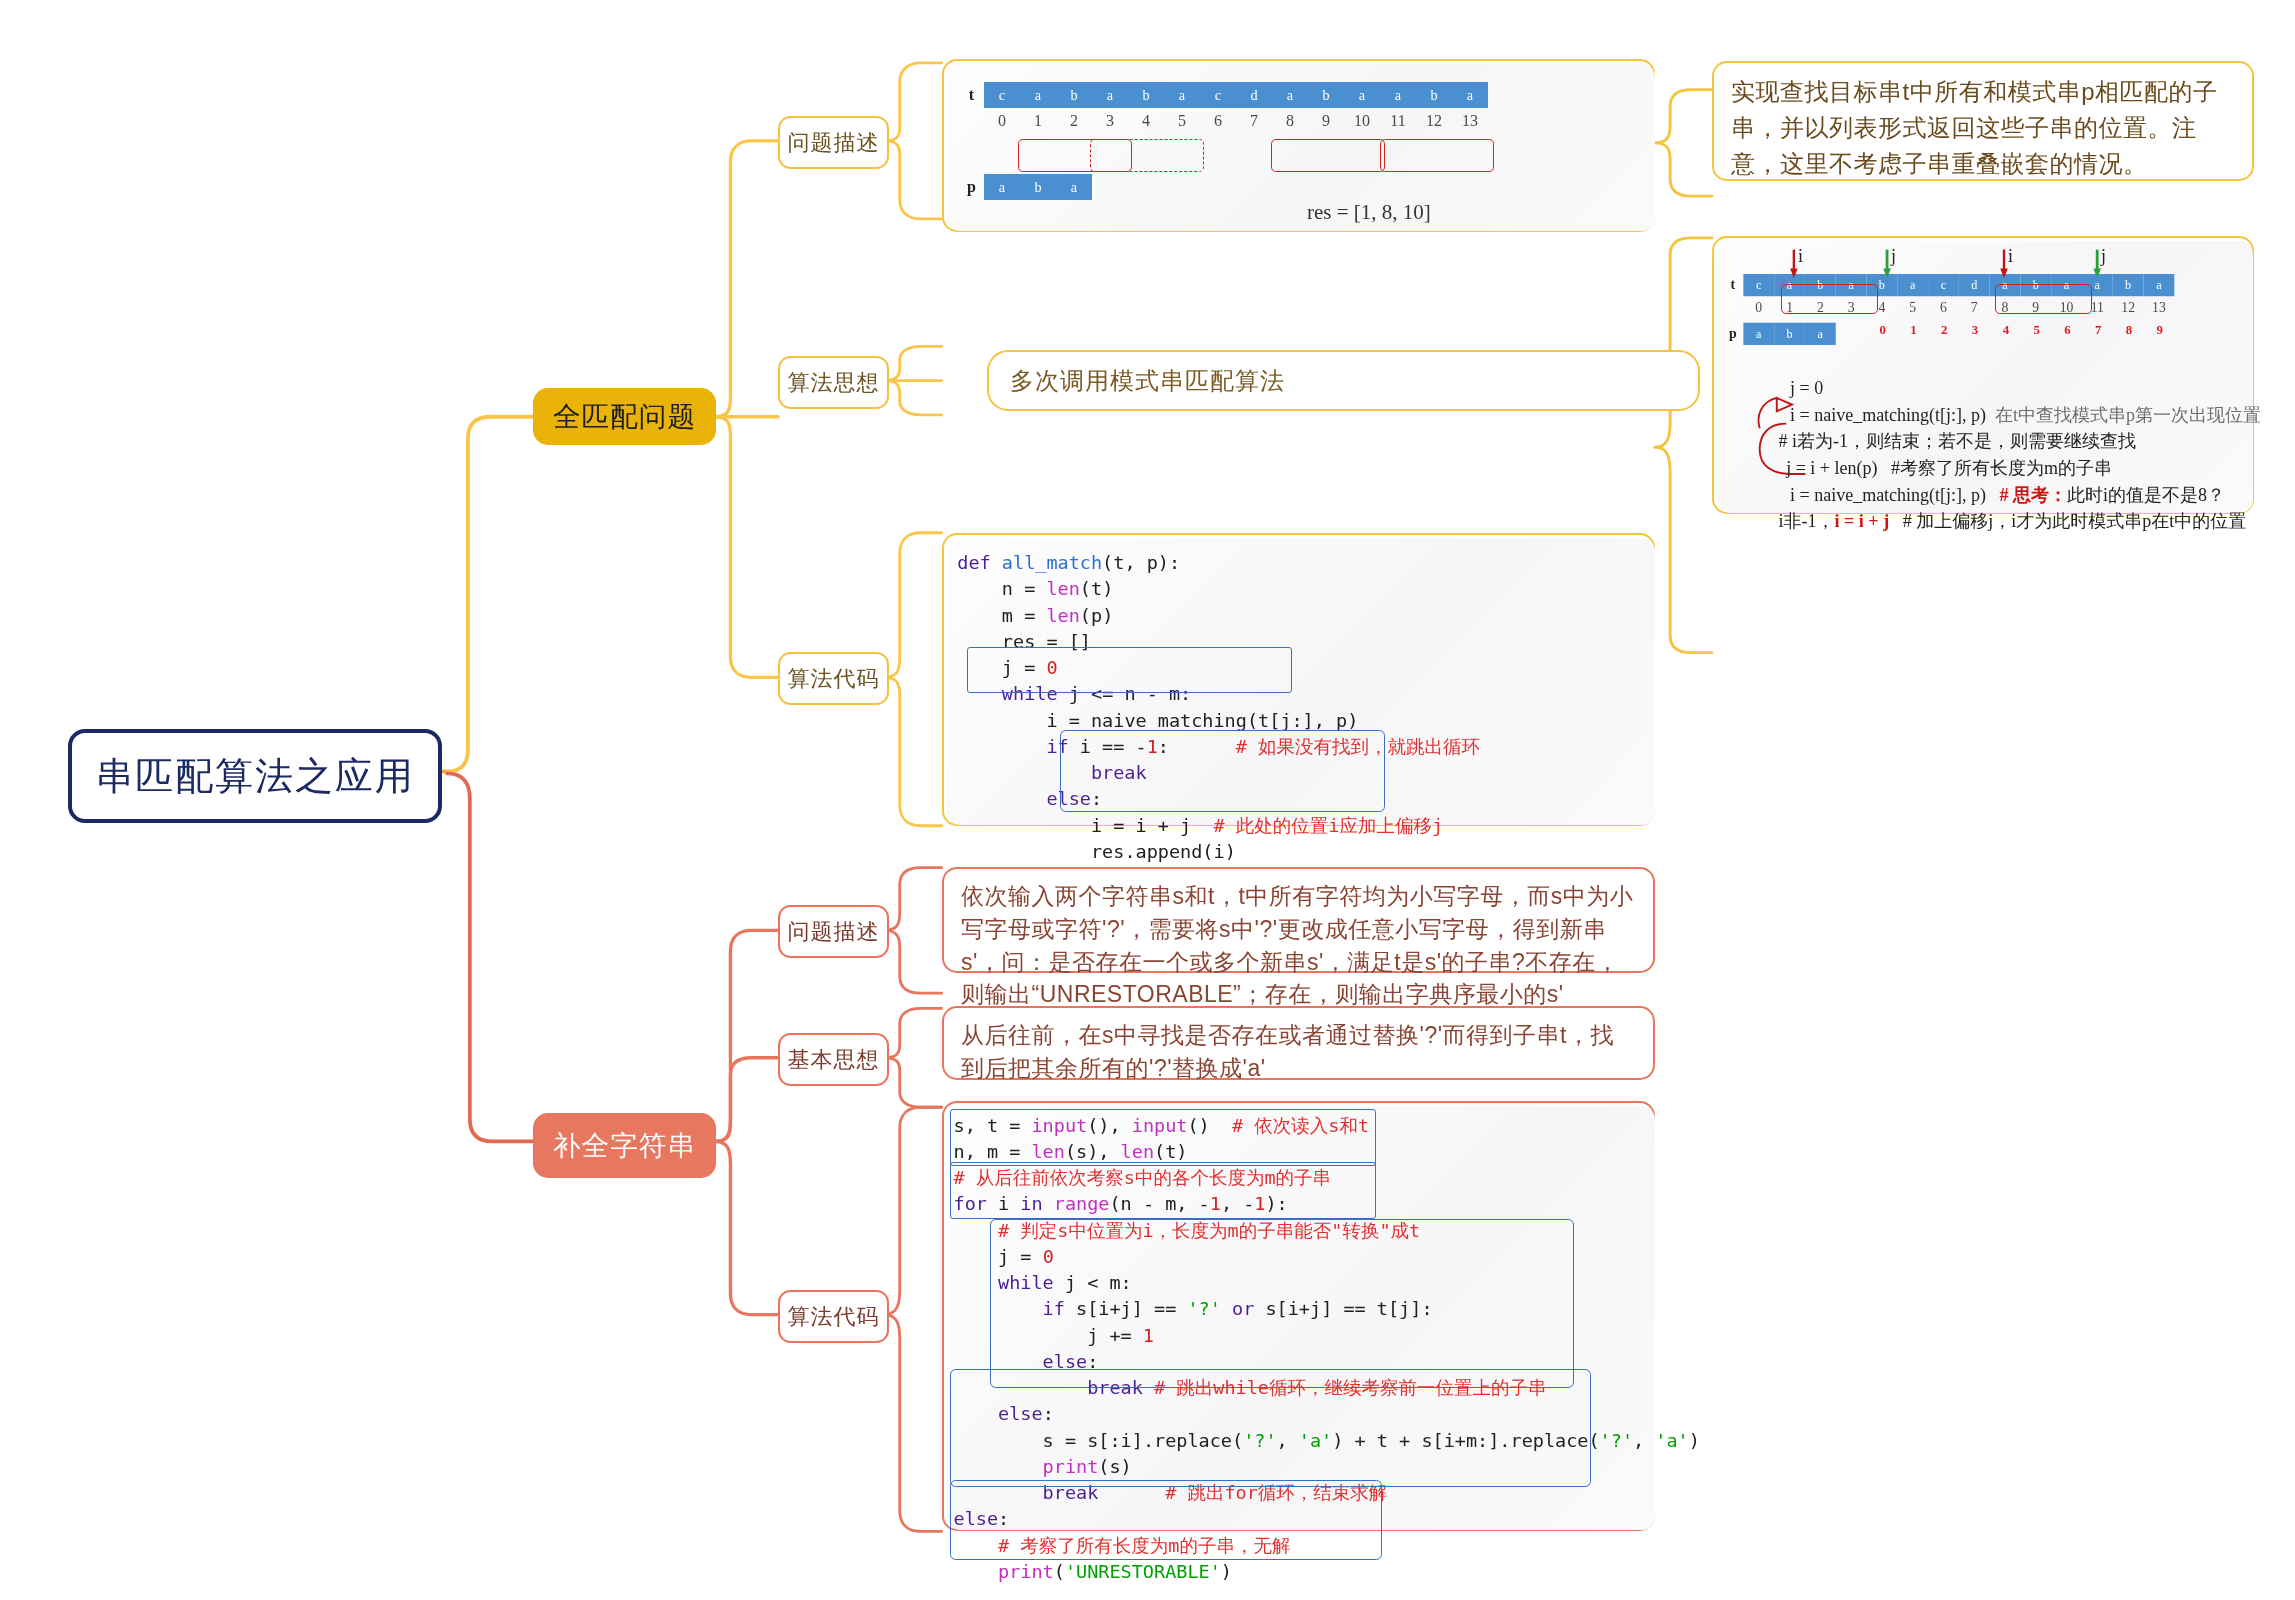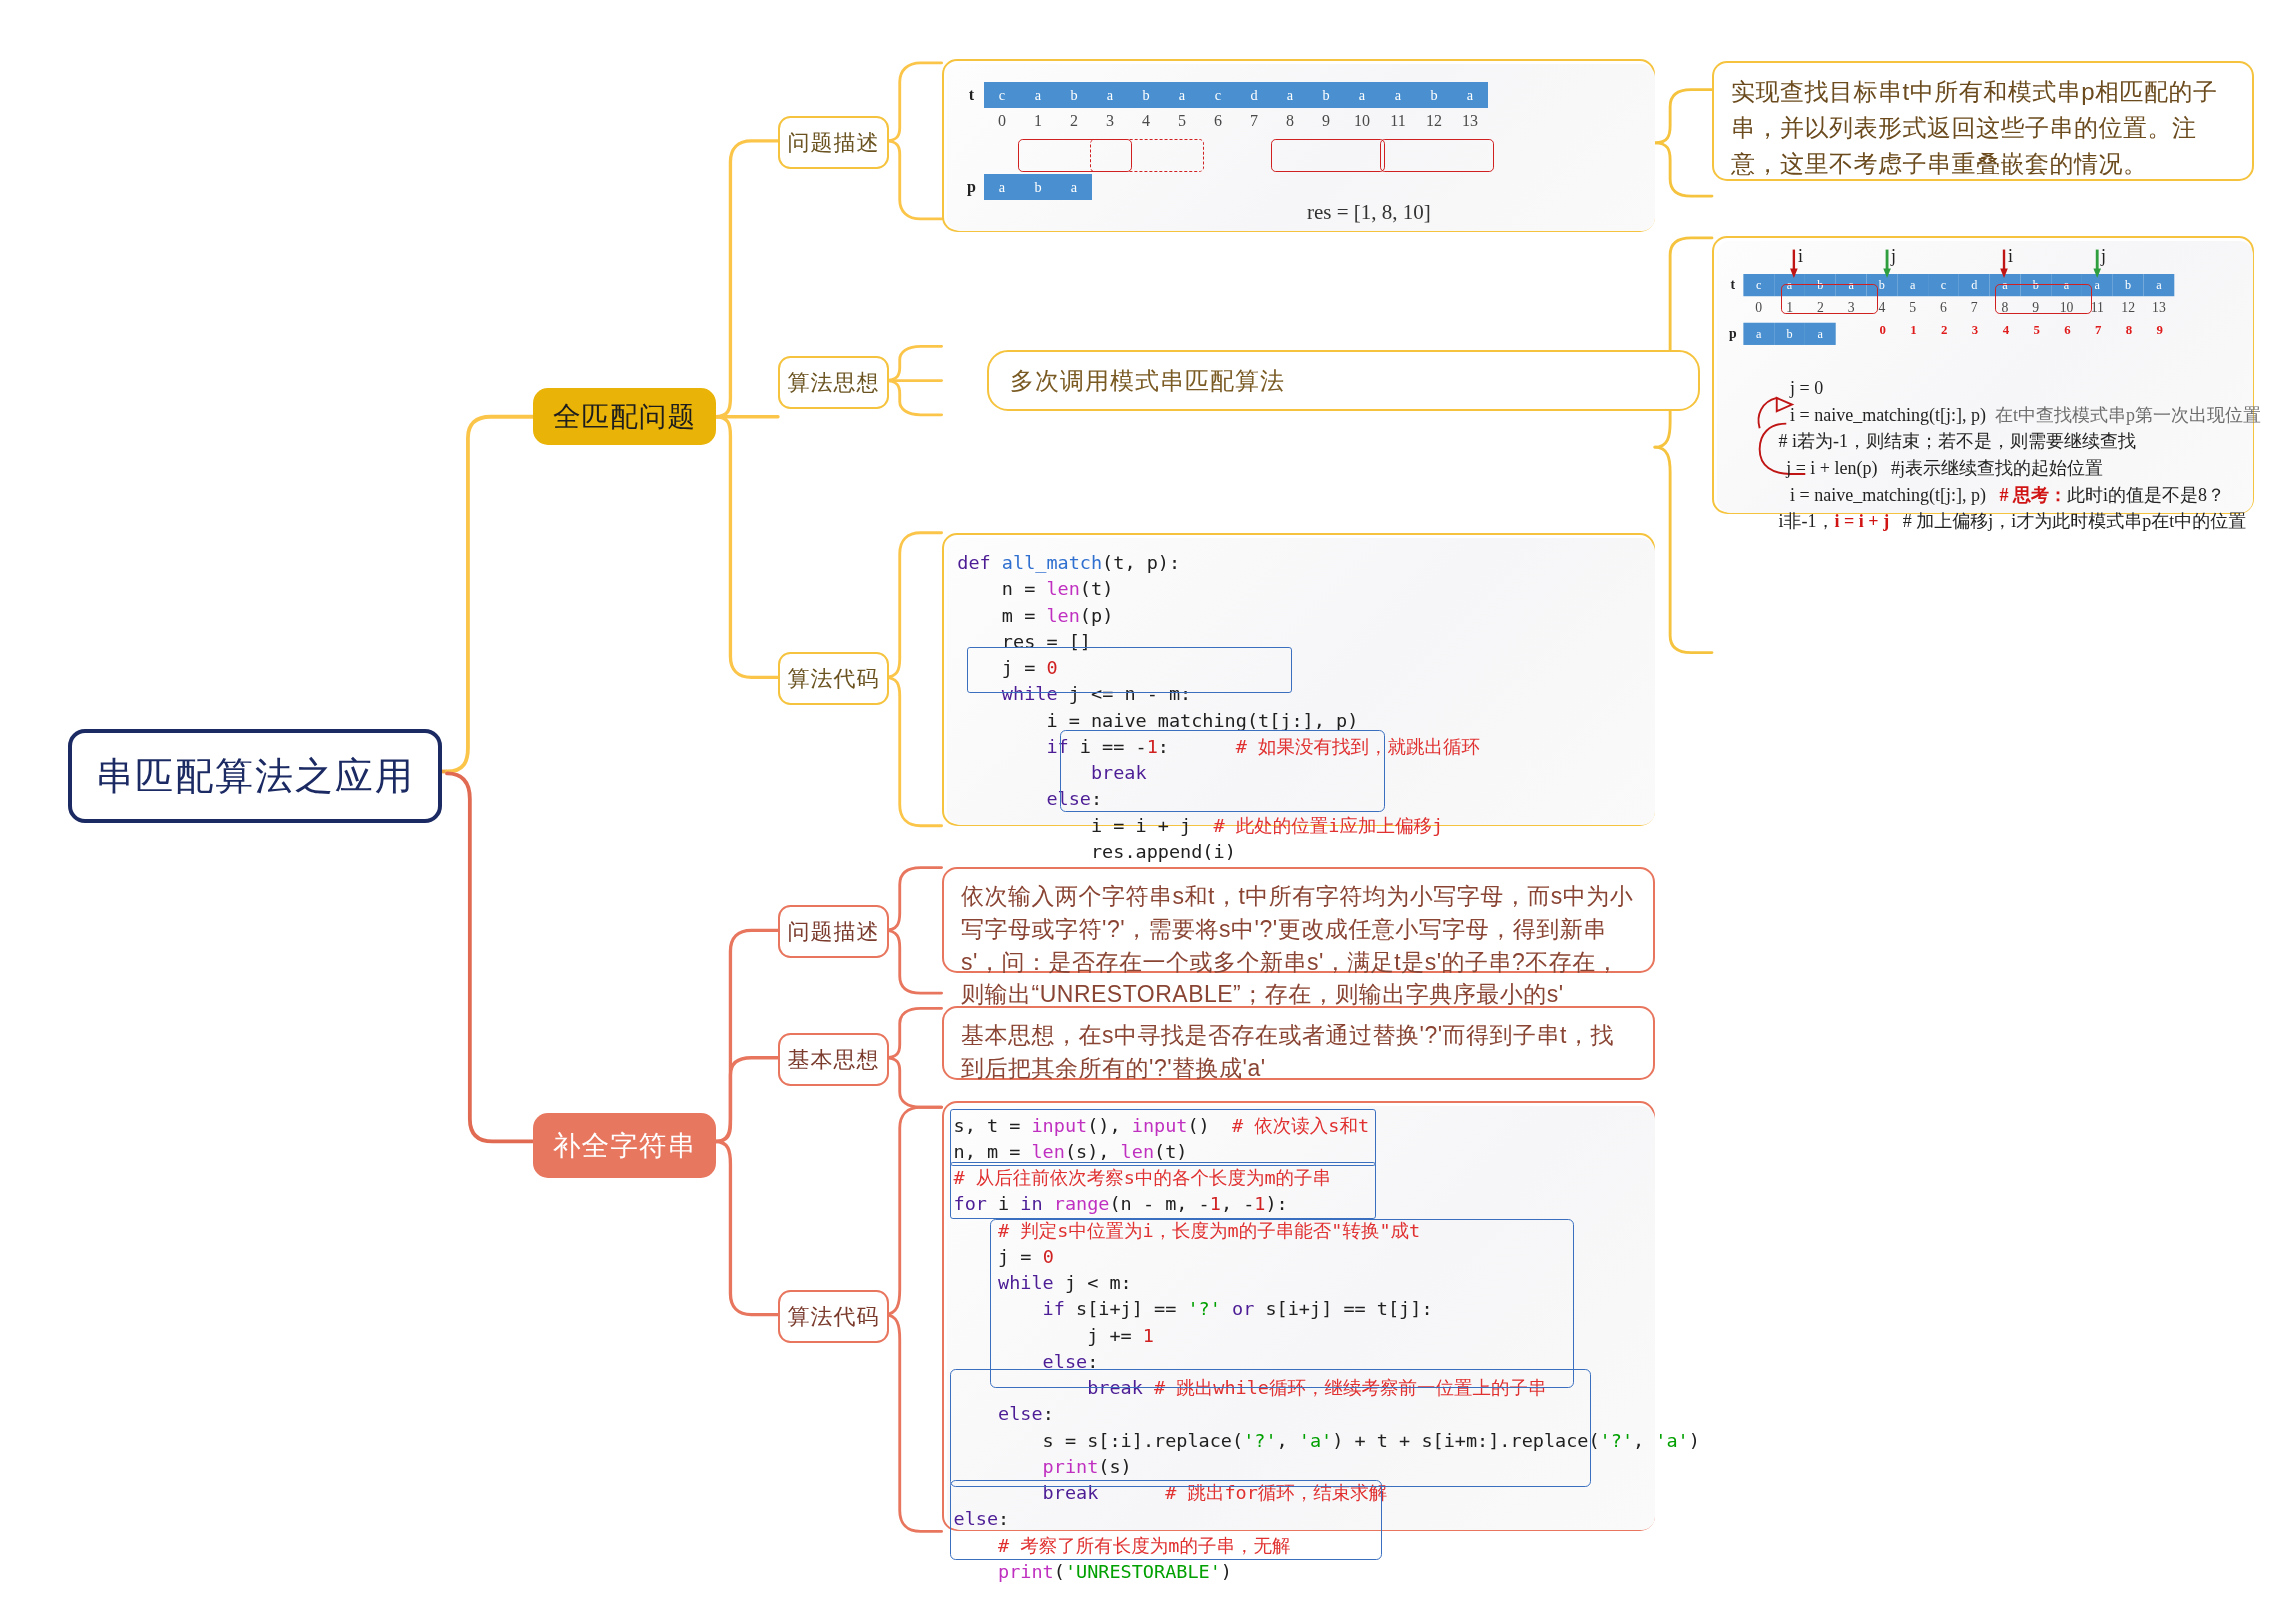--- a/index.html
+++ b/index.html
@@ -320,21 +320,21 @@
     <div class="ptr" style="left:294px;top:7.6px;">i</div>
     <div class="ptr" style="left:387px;top:7.6px;">j</div>
 
     <div class="mark" style="left:67px;top:46px;width:95px;height:27.6px;"></div>
     <div class="mark" style="left:281px;top:46px;width:95px;height:27.6px;"></div>
 
     <div style="position:absolute;left:76px;top:137px;">
       <div class="fig-note">j = 0</div>
       <div class="fig-note"><span>i = naive_matching(t[j:], p)</span><span class="gy">  </span><span class="gy">在t中查找模式串p第一次出现位置</span></div>
       <div class="fig-note" style="margin-left:-11.4px;"># i若为-1，则结束；若不是，则需要继续查找</div>
-      <div class="fig-note" style="margin-left:-3.8px;"><span>j = i + len(p)</span><span>   </span><span>#j表示继续查找的起始位置</span></div>
+      <div class="fig-note" style="margin-left:-3.8px;"><span>j = i + len(p)</span><span>   </span><span>#考察了所有长度为m的子串</span></div>
       <div class="fig-note"><span>i = naive_matching(t[j:], p)</span><span>   </span><span class="rd"># 思考：</span><span>此时i的值是不是8？</span></div>
       <div class="fig-note" style="margin-left:-11.4px;"><span>i非-1，</span><span class="rd">i = i + j</span><span>   </span><span># 加上偏移j，i才为此时模式串p在t中的位置</span></div>
     </div>
   </div>
 
   <div class="panel yellow" style="left:942px;top:533px;width:713px;height:293px;">
     <div class="figbg" style="left:2.9px;top:2.9px;width:708px;height:287px;border-radius:13.3px;"></div>
     <div class="code" id="code1" style="position:absolute;left:13.3px;top:15px;"><div><span class="kw">def</span><span class="pl"> </span><span class="fn">all_match</span><span class="pl">(</span><span class="pl">t</span><span class="pl">,</span><span class="pl"> </span><span class="pl">p</span><span class="pl">)</span><span class="pl">:</span></div><div><span class="pl">    </span><span class="pl">n</span><span class="pl"> </span><span class="pl">=</span><span class="pl"> </span><span class="bi">len</span><span class="pl">(</span><span class="pl">t</span><span class="pl">)</span></div><div><span class="pl">    </span><span class="pl">m</span><span class="pl"> </span><span class="pl">=</span><span class="pl"> </span><span class="bi">len</span><span class="pl">(</span><span class="pl">p</span><span class="pl">)</span></div><div><span class="pl">    </span><span class="pl">res</span><span class="pl"> </span><span class="pl">=</span><span class="pl"> </span><span class="pl">[</span><span class="pl">]</span></div><div><span class="pl">    </span><span class="pl">j</span><span class="pl"> </span><span class="pl">=</span><span class="pl"> </span><span class="num">0</span></div><div><span class="pl">    </span><span class="kw">while</span><span class="pl"> </span><span class="pl">j</span><span class="pl"> </span><span class="pl">&lt;</span><span class="pl">=</span><span class="pl"> </span><span class="pl">n</span><span class="pl"> </span><span class="pl">-</span><span class="pl"> </span><span class="pl">m</span><span class="pl">:</span></div><div><span class="pl">        </span><span class="pl">i</span><span class="pl"> </span><span class="pl">=</span><span class="pl"> </span><span class="pl">naive_matching</span><span class="pl">(</span><span class="pl">t</span><span class="pl">[</span><span class="pl">j</span><span class="pl">:</span><span class="pl">]</span><span class="pl">,</span><span class="pl"> </span><span class="pl">p</span><span class="pl">)</span></div><div><span class="pl">        </span><span class="kw">if</span><span class="pl"> </span><span class="pl">i</span><span class="pl"> </span><span class="pl">=</span><span class="pl">=</span><span class="pl"> </span><span class="pl">-</span><span class="num">1</span><span class="pl">:</span><span class="pl">      </span><span class="cmt"># 如果没有找到，就跳出循环</span></div><div><span class="pl">            </span><span class="kw">break</span></div><div><span class="pl">        </span><span class="kw">else</span><span class="pl">:</span></div><div><span class="pl">            </span><span class="pl">i</span><span class="pl"> </span><span class="pl">=</span><span class="pl"> </span><span class="pl">i</span><span class="pl"> </span><span class="pl">+</span><span class="pl"> </span><span class="pl">j</span><span class="pl">  </span><span class="cmt"># 此处的位置i应加上偏移j</span></div><div><span class="pl">            </span><span class="pl">res</span><span class="pl">.</span><span class="pl">append</span><span class="pl">(</span><span class="pl">i</span><span class="pl">)</span></div><div><span class="pl">            </span><span class="pl">j</span><span class="pl"> </span><span class="pl">=</span><span class="pl"> </span><span class="pl">i</span><span class="pl"> </span><span class="pl">+</span><span class="pl"> </span><span class="pl">m</span><span class="pl">  </span><span class="cmt"># 准备下一次查找的起始位置</span></div><div><span class="pl">    </span><span class="kw">return</span><span class="pl"> </span><span class="pl">res</span></div></div>
     <div class="hl-box sq" style="left:23px;top:112px;width:323px;height:44px;"></div>
     <div class="hl-box" style="left:116px;top:195px;width:323px;height:80px;"></div>
@@ -352,21 +352,21 @@
   </div>
   <div class="subnode salmon" style="left:778px;top:1290px;width:107px;height:49px;">
     <span>算法代码</span>
   </div>
 
   <div class="panel salmon" style="left:942px;top:867px;width:713px;height:106px;">
     <div class="cn-text salmon-t" style="font-size:23px;line-height:1.42;">依次输入两个字符串s和t，t中所有字符均为小写字母，而s中为小写字母或字符'?'，需要将s中'?'更改成任意小写字母，得到新串s'，问：是否存在一个或多个新串s'，满足t是s'的子串?不存在，则输出“UNRESTORABLE”；存在，则输出字典序最小的s'</div>
   </div>
 
   <div class="panel salmon" style="left:942px;top:1006px;width:713px;height:74px;">
-    <div class="cn-text salmon-t" style="font-size:23px;line-height:1.42;">基本思想，在s中寻找是否存在或者通过替换'?'而得到子串t，找到后把其余所有的'?'替换成'a'</div>
+    <div class="cn-text salmon-t" style="font-size:23px;line-height:1.42;">从后往前，在s中寻找是否存在或者通过替换'?'而得到子串t，找到后把其余所有的'?'替换成'a'</div>
   </div>
 
   <div class="panel salmon" style="left:942px;top:1101px;width:713px;height:430px;">
     <div class="figbg" style="left:2.9px;top:2.9px;width:708px;height:424px;border-radius:13.3px;"></div>
     <div class="code" id="code2" style="position:absolute;left:9.5px;top:9.5px;"><div><span class="pl">s</span><span class="pl">,</span><span class="pl"> </span><span class="pl">t</span><span class="pl"> </span><span class="pl">=</span><span class="pl"> </span><span class="bi">input</span><span class="pl">(</span><span class="pl">)</span><span class="pl">,</span><span class="pl"> </span><span class="bi">input</span><span class="pl">(</span><span class="pl">)</span><span class="pl">  </span><span class="cmt"># 依次读入s和t</span></div><div><span class="pl">n</span><span class="pl">,</span><span class="pl"> </span><span class="pl">m</span><span class="pl"> </span><span class="pl">=</span><span class="pl"> </span><span class="bi">len</span><span class="pl">(</span><span class="pl">s</span><span class="pl">)</span><span class="pl">,</span><span class="pl"> </span><span class="bi">len</span><span class="pl">(</span><span class="pl">t</span><span class="pl">)</span></div><div><span class="cmt"># 从后往前依次考察s中的各个长度为m的子串</span></div><div><span class="kw">for</span><span class="pl"> </span><span class="pl">i</span><span class="pl"> </span><span class="kw">in</span><span class="pl"> </span><span class="bi">range</span><span class="pl">(</span><span class="pl">n</span><span class="pl"> </span><span class="pl">-</span><span class="pl"> </span><span class="pl">m</span><span class="pl">,</span><span class="pl"> </span><span class="pl">-</span><span class="num">1</span><span class="pl">,</span><span class="pl"> </span><span class="pl">-</span><span class="num">1</span><span class="pl">)</span><span class="pl">:</span></div><div><span class="pl">    </span><span class="cmt"># 判定s中位置为i，长度为m的子串能否"转换"成t</span></div><div><span class="pl">    </span><span class="pl">j</span><span class="pl"> </span><span class="pl">=</span><span class="pl"> </span><span class="num">0</span></div><div><span class="pl">    </span><span class="kw">while</span><span class="pl"> </span><span class="pl">j</span><span class="pl"> </span><span class="pl">&lt;</span><span class="pl"> </span><span class="pl">m</span><span class="pl">:</span></div><div><span class="pl">        </span><span class="kw">if</span><span class="pl"> </span><span class="pl">s</span><span class="pl">[</span><span class="pl">i</span><span class="pl">+</span><span class="pl">j</span><span class="pl">]</span><span class="pl"> </span><span class="pl">=</span><span class="pl">=</span><span class="pl"> </span><span class="str">'?'</span><span class="pl"> </span><span class="kw">or</span><span class="pl"> </span><span class="pl">s</span><span class="pl">[</span><span class="pl">i</span><span class="pl">+</span><span class="pl">j</span><span class="pl">]</span><span class="pl"> </span><span class="pl">=</span><span class="pl">=</span><span class="pl"> </span><span class="pl">t</span><span class="pl">[</span><span class="pl">j</span><span class="pl">]</span><span class="pl">:</span></div><div><span class="pl">            </span><span class="pl">j</span><span class="pl"> </span><span class="pl">+</span><span class="pl">=</span><span class="pl"> </span><span class="num">1</span></div><div><span class="pl">        </span><span class="kw">else</span><span class="pl">:</span></div><div><span class="pl">            </span><span class="kw">break</span><span class="pl"> </span><span class="cmt"># 跳出while循环，继续考察前一位置上的子串</span></div><div><span class="pl">    </span><span class="kw">else</span><span class="pl">:</span></div><div><span class="pl">        </span><span class="pl">s</span><span class="pl"> </span><span class="pl">=</span><span class="pl"> </span><span class="pl">s</span><span class="pl">[</span><span class="pl">:</span><span class="pl">i</span><span class="pl">]</span><span class="pl">.</span><span class="pl">replace</span><span class="pl">(</span><span class="str">'?'</span><span class="pl">,</span><span class="pl"> </span><span class="str">'a'</span><span class="pl">)</span><span class="pl"> </span><span class="pl">+</span><span class="pl"> </span><span class="pl">t</span><span class="pl"> </span><span class="pl">+</span><span class="pl"> </span><span class="pl">s</span><span class="pl">[</span><span class="pl">i</span><span class="pl">+</span><span class="pl">m</span><span class="pl">:</span><span class="pl">]</span><span class="pl">.</span><span class="pl">replace</span><span class="pl">(</span><span class="str">'?'</span><span class="pl">,</span><span class="pl"> </span><span class="str">'a'</span><span class="pl">)</span></div><div><span class="pl">        </span><span class="bi">print</span><span class="pl">(</span><span class="pl">s</span><span class="pl">)</span></div><div><span class="pl">        </span><span class="kw">break</span><span class="pl">      </span><span class="cmt"># 跳出for循环，结束求解</span></div><div><span class="kw">else</span><span class="pl">:</span></div><div><span class="pl">    </span><span class="cmt"># 考察了所有长度为m的子串，无解</span></div><div><span class="pl">    </span><span class="bi">print</span><span class="pl">(</span><span class="str">'UNRESTORABLE'</span><span class="pl">)</span></div></div>
 
     <div class="hl-box sq" style="left:5.7px;top:5.7px;width:424px;height:55px;"></div>
     <div class="hl-box sq" style="left:5.7px;top:59px;width:424px;height:55px;"></div>
     <div class="hl-box" style="left:46px;top:116px;width:582px;height:167px;"></div>
     <div class="hl-box" style="left:5.7px;top:266px;width:639px;height:116px;"></div>

